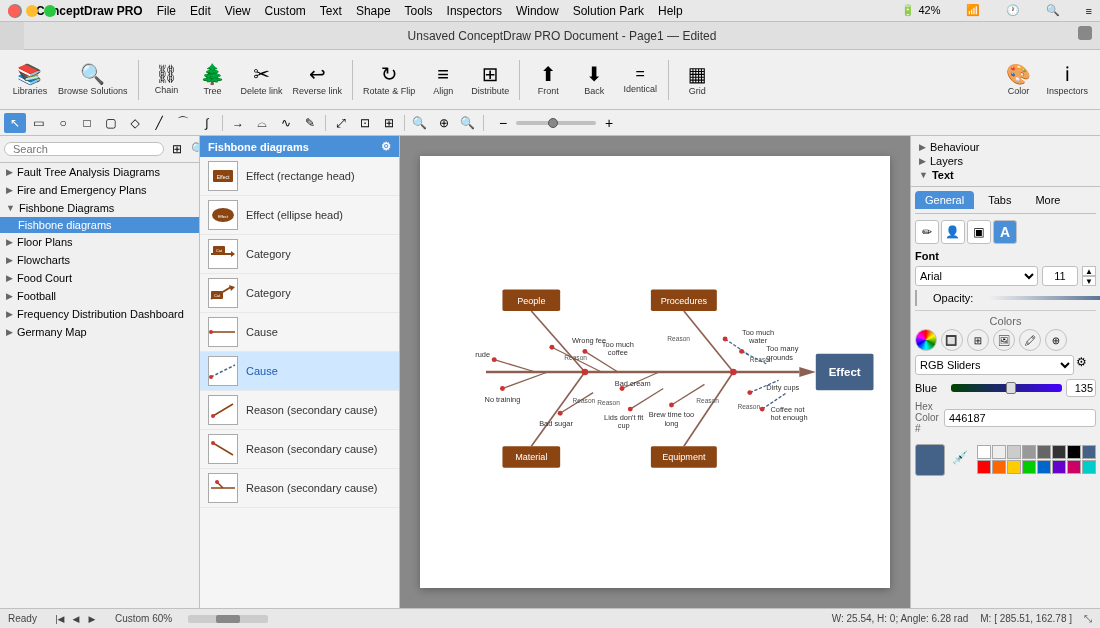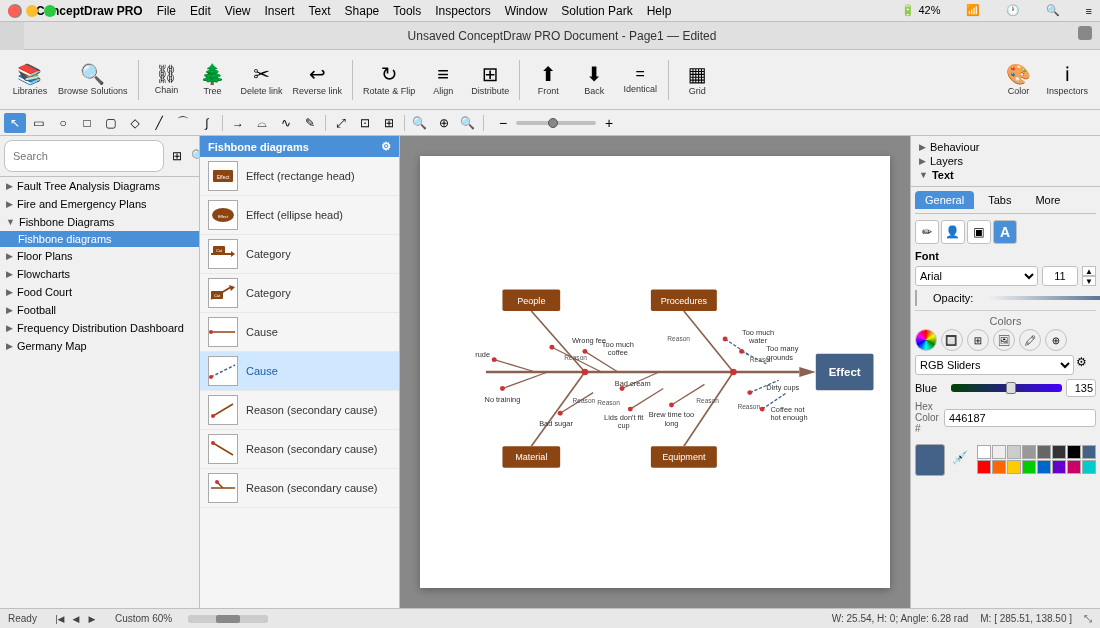--- a/index.html
+++ b/index.html
@@ -32,21 +32,21 @@
     .tool-btn { width: 22px; height: 20px; display: flex; align-items: center; justify-content: center; cursor: pointer; border-radius: 2px; font-size: 12px; }
     .tool-btn.active { background: #4a90d9; color: white; }
     .tool-separator { width: 1px; height: 16px; background: #c0c0c0; margin: 0 2px; }
 
     
     .main-layout { display: flex; height: calc(628px - 22px - 60px - 28px - 26px - 20px); }
 
     
     .sidebar { width: 200px; background: #f0f0f0; border-right: 1px solid #c0c0c0; display: flex; flex-direction: column; overflow: hidden; }
     .sidebar-search { padding: 4px; border-bottom: 1px solid #c0c0c0; display: flex; gap: 4px; align-items: center; }
-    .sidebar-search-input { flex: 1; height: 32px; border: 1px solid #c0c0c0; border-radius: 8px; padding: 0 8px; font-size: 11px; background: white; }
+    .sidebar-search-input { flex: 1; height: 14px; border: 1px solid #c0c0c0; border-radius: 8px; padding: 0 8px; font-size: 11px; background: white; }
     .sidebar-icons { display: flex; gap: 4px; }
     .sidebar-icon-btn { width: 18px; height: 18px; display: flex; align-items: center; justify-content: center; cursor: pointer; font-size: 12px; }
     .sidebar-list { flex: 1; overflow-y: auto; }
     .sidebar-item { display: flex; align-items: center; padding: 3px 6px; cursor: pointer; font-size: 11px; gap: 4px; }
     .sidebar-item.section { font-weight: 500; }
     .sidebar-item .arrow { font-size: 9px; color: #666; }
     .sidebar-subitem { padding-left: 18px; font-size: 11px; padding-top: 2px; padding-bottom: 2px; }
     .sidebar-subitem.selected { background: #4a90d9; color: white; }
 
     
@@ -122,21 +122,21 @@
   <div class="wc wc-yellow"></div>
   <div class="wc wc-green"></div>
 </div>
 
 <div class="menubar">
   <div class="menubar-logo"></div>
   <span class="menubar-appname">ConceptDraw PRO</span>
   <span class="menubar-item">File</span>
   <span class="menubar-item">Edit</span>
   <span class="menubar-item">View</span>
-  <span class="menubar-item">Insert</span>
+  <span class="menubar-item">Custom</span>
   <span class="menubar-item">Text</span>
   <span class="menubar-item">Shape</span>
   <span class="menubar-item">Tools</span>
   <span class="menubar-item">Inspectors</span>
   <span class="menubar-item">Window</span>
   <span class="menubar-item">Solution Park</span>
   <span class="menubar-item">Help</span>
   <div class="menubar-right">
     <span>🔋 42%</span>
     <span>📶</span>
@@ -632,16 +632,16 @@
   <div class="statusbar-zoom">
     <span>Custom 60%</span>
   </div>
   <div style="display:flex; gap:2px; align-items:center;">
     <div style="width:80px; height:8px; background:#ccc; border-radius:2px;">
       <div style="width:24px; height:8px; background:#888; border-radius:2px; margin-left:28px;"></div>
     </div>
   </div>
   <div class="statusbar-right">
     <span>W: 25.54,  H: 0;  Angle: 6.28 rad</span>
-    <span>M: [ 285.51, 138.50 ]</span>
+    <span>M: [ 285.51, 162.78 ]</span>
     <div style="cursor:se-resize;">⤡</div>
   </div>
 </div>
 
 </body></html>

